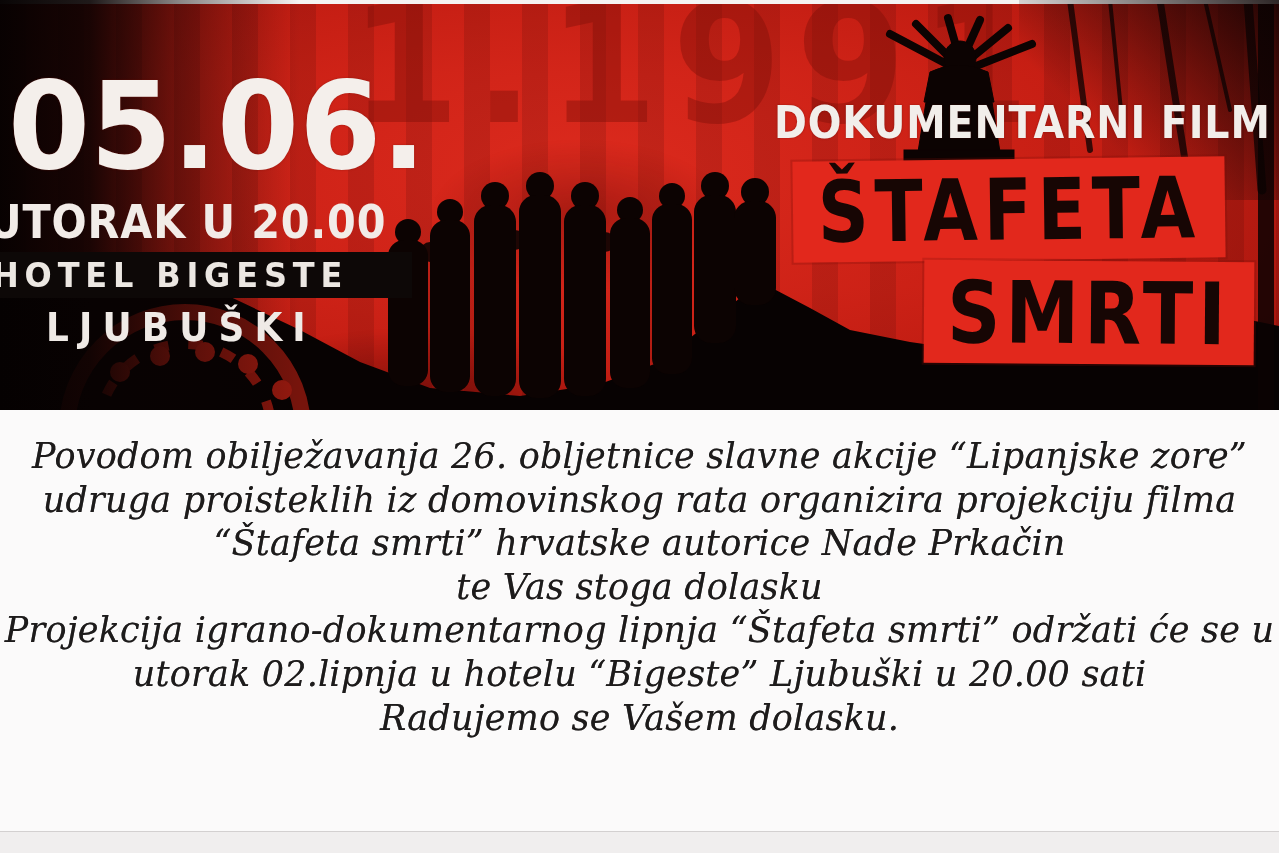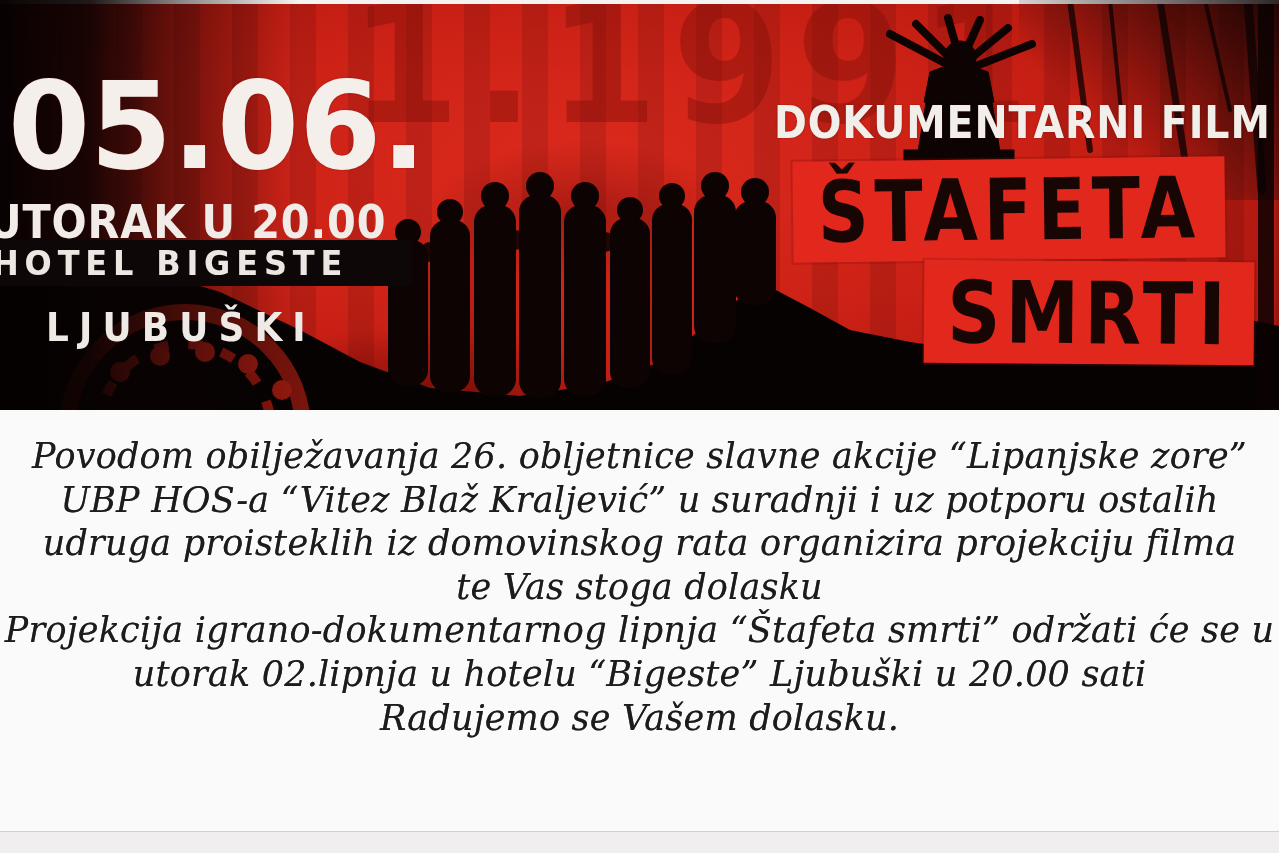--- a/index.html
+++ b/index.html
@@ -44,21 +44,21 @@
     font-size:118px;font-weight:bold;color:#f4efeb;line-height:1;
     letter-spacing:0;transform:scaleY(1.02);transform-origin:left top;
     text-shadow:0 0 2px rgba(120,20,12,.6);white-space:nowrap;
   }
   .schedule{
     position:absolute;left:-12px;top:198px;z-index:6;
     font-size:47px;font-weight:bold;color:#f2ece8;line-height:1;
     transform:scaleX(.88);transform-origin:left top;letter-spacing:1px;white-space:nowrap;
   }
   .venue-band{
-    position:absolute;left:0;top:240px;z-index:6;width:412px;height:46px;
+    position:absolute;left:0;top:252px;z-index:6;width:412px;height:46px;
     background:#0d0807;display:flex;align-items:center;overflow:hidden;
   }
   .venue-band .venue-text{
     font-size:33px;font-weight:bold;color:#ece7e2;letter-spacing:6px;
     margin-left:-8px;transform:scaleX(.97);transform-origin:left center;white-space:nowrap;
   }
   .city{
     position:absolute;left:46px;top:305px;z-index:6;
     font-size:39px;font-weight:bold;color:#efeae6;letter-spacing:11px;
     transform:scaleX(.92);transform-origin:left top;white-space:nowrap;
@@ -203,22 +203,22 @@
     <div class="title-box one">
       <span class="title-word">ŠTAFETA</span>
     </div>
     <div class="title-box two">
       <span class="title-word">SMRTI</span>
     </div>
   </div>
 
   <div class="invitation">
     <div class="line">Povodom obilježavanja 26. obljetnice slavne akcije “Lipanjske zore”</div>
-    <div class="line">UBP HOS-a “Vitez Blaž Kraljević” u suradnji i uz potporu ostalih</div>
     <div class="line">udruga proisteklih iz domovinskog rata organizira projekciju filma</div>
+    <div class="line">“Štafeta smrti” hrvatske autorice Nade Prkačin</div>
     <div class="line">te Vas stoga dolasku</div>
     <div class="line">Projekcija igrano-dokumentarnog lipnja “Štafeta smrti” održati će se u</div>
     <div class="line">utorak  02.lipnja u hotelu “Bigeste” Ljubuški u 20.00 sati</div>
     <div class="line">Radujemo se Vašem dolasku.</div>
   </div>
 
   <div class="bottom-strip"></div>
 </div>
 
 </body></html>

